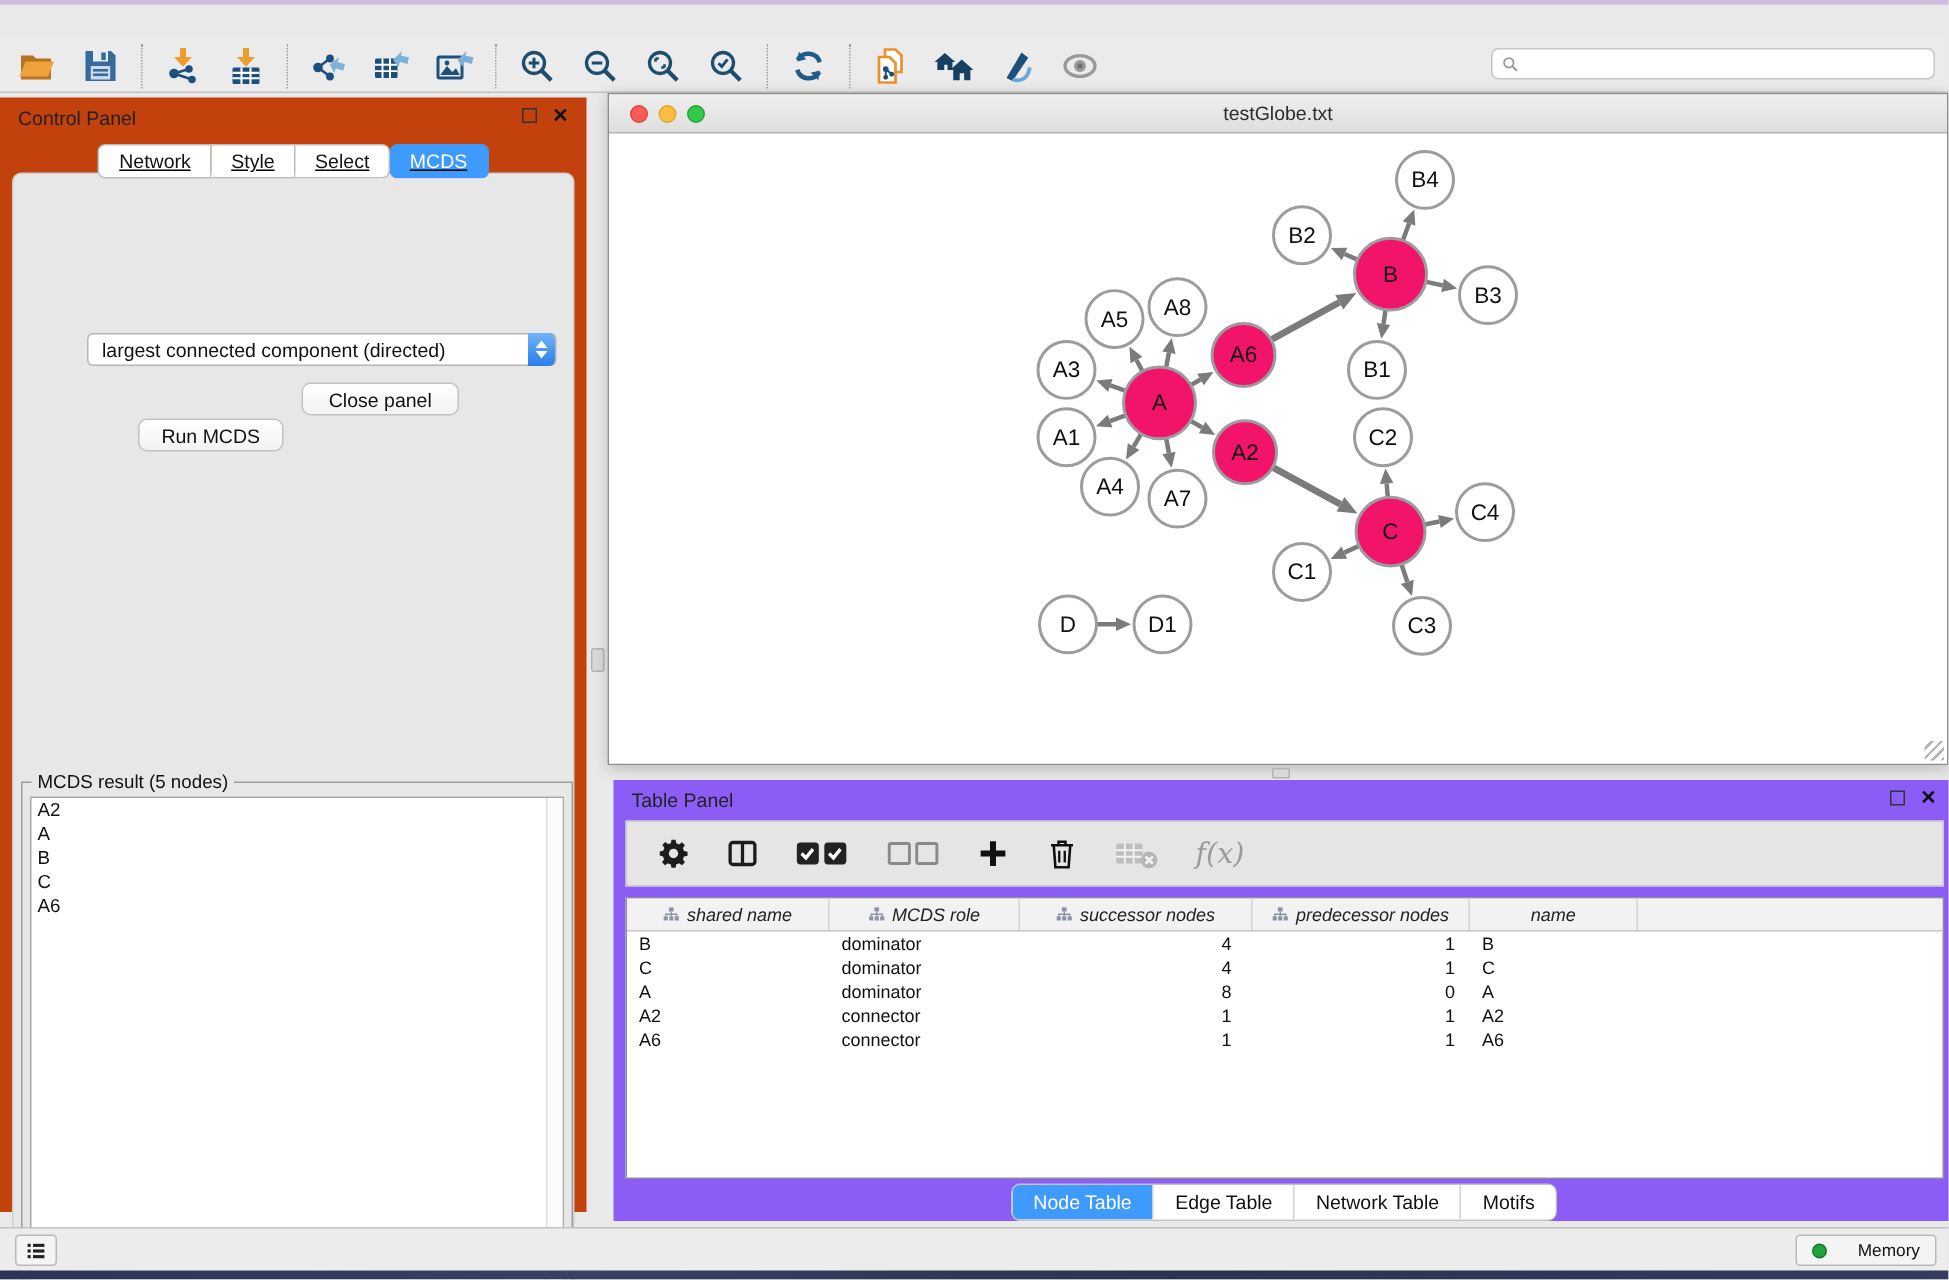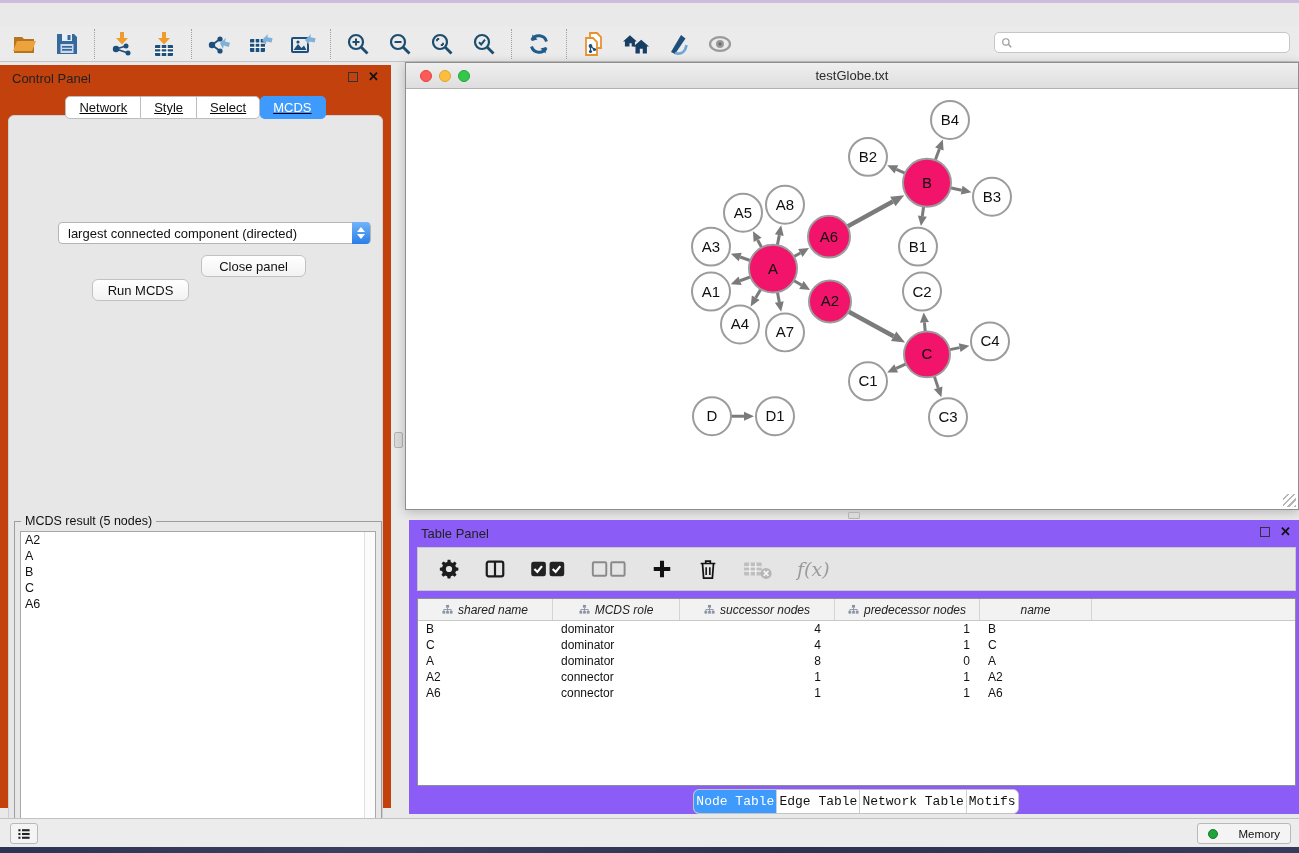--- a/index.html
+++ b/index.html
@@ -85,21 +85,21 @@
   #fx-label { font-family:"DejaVu Serif", serif; font-style:italic; font-size:19px; color:#9a9a9a; }
   #tp-table { position:absolute; left:8px; top:78px; width:879px; height:188px; background:#fff; border:1px solid #8f8f8f; overflow:hidden; }
   #th-row { display:flex; height:22px; background:#f2f2f2; border-bottom:1px solid #c9c9c9; }
   .th-cell { display:flex; align-items:center; justify-content:center; gap:5px; font-size:12px; color:#222;
     border-right:1px solid #d4d4d4; height:100%;font-style:italic; }
   .th-cell svg { width:11px; height:11px; }
   .td-row { display:flex; height:16px; align-items:center; }
   .td-cell { font-size:12px; color:#111; overflow:hidden; white-space:nowrap; }
   #tp-tabs { position:absolute; left:0; right:0; top:269px; display:flex; justify-content:center; }
   #tp-tabs-group { display:inline-flex; border:1px solid #c3c3c3; border-radius:6px; overflow:hidden; background:#fff; }
-  .tp-tab { padding:4px 2px; font-size:13px; color:#111; border-left:1px solid #d0d0d0; background:#fff;font-family:Liberation Mono, monospace; }
+  .tp-tab { padding:4px 14px; font-size:13px; color:#111; border-left:1px solid #d0d0d0; background:#fff; }
   .tp-tab:first-child { border-left:none; }
   .tp-tab.active { background:#3f9afd; color:#fff; }
 
   
   #statusbar { position:absolute; left:0; top:818px; width:1299px; height:29px; background:#ececec; border-top:1px solid #c2c2c2; }
   #list-btn { position:absolute; left:10px; top:4px; width:28px; height:21px; background:#f4f4f4; border:1px solid #b9b9b9;
     border-radius:3px; display:flex; align-items:center; justify-content:center; }
   #memory-btn { position:absolute; right:8px; top:4px; height:21px; background:#f4f4f4; border:1px solid #b9b9b9;
     border-radius:3px; display:flex; align-items:center; gap:20px; padding:0 10px; font-size:11.5px; color:#111; }
   #memory-dot { width:10px; height:10px; border-radius:50%; background:#1fa33c; border:1px solid #157a2b; }

